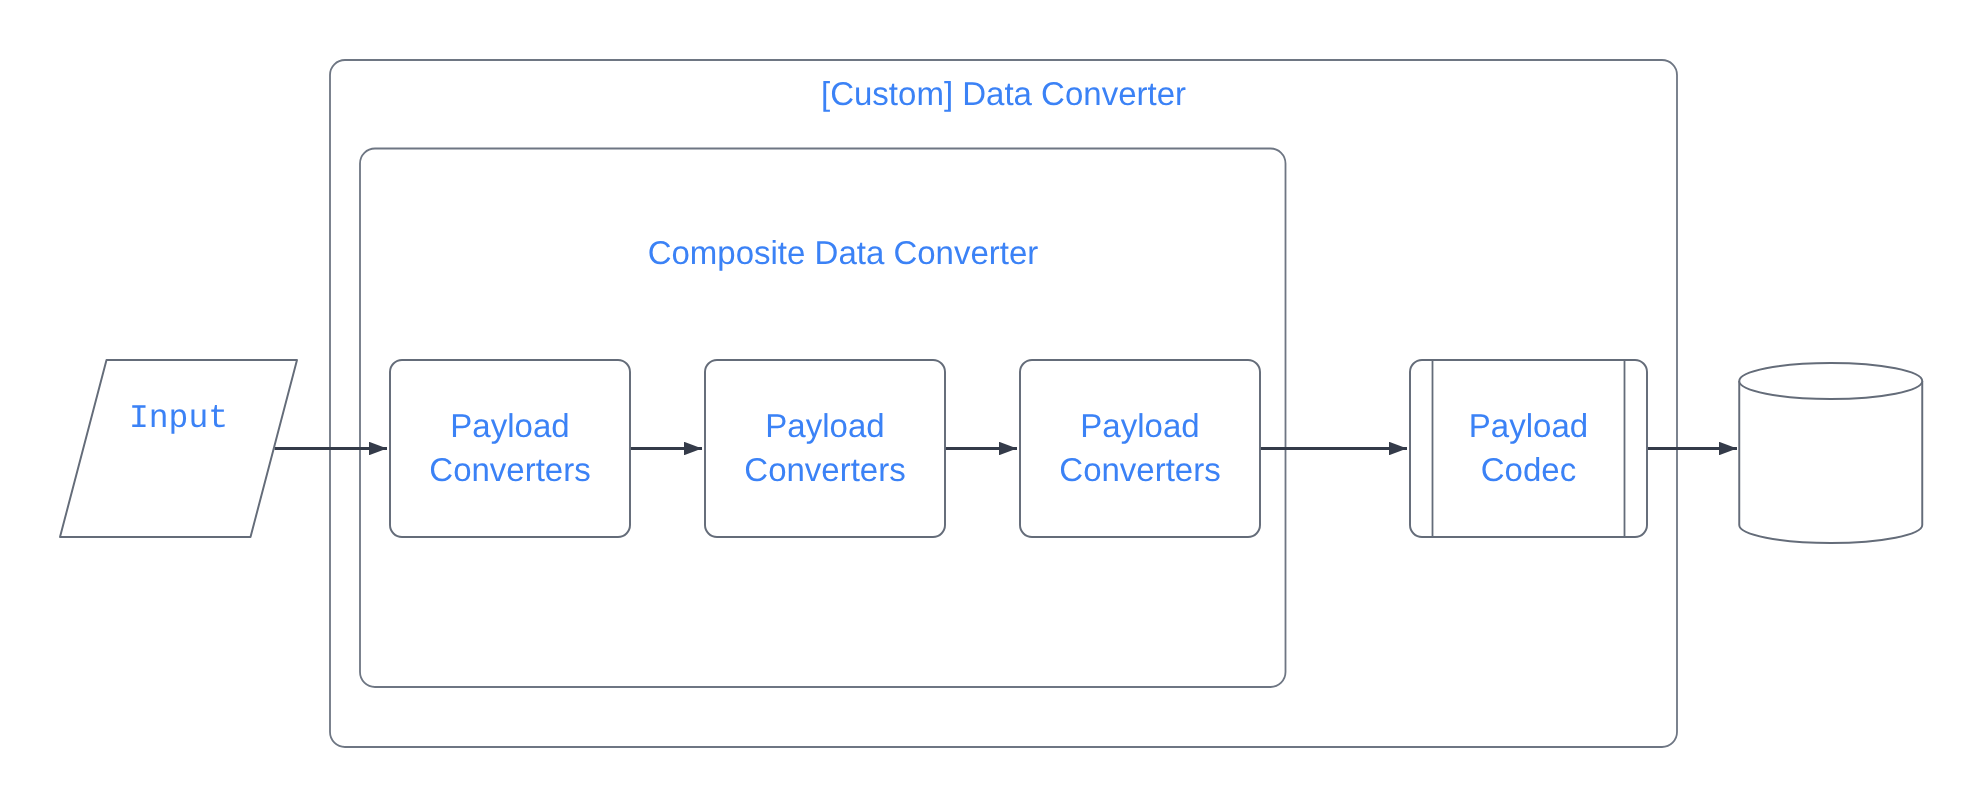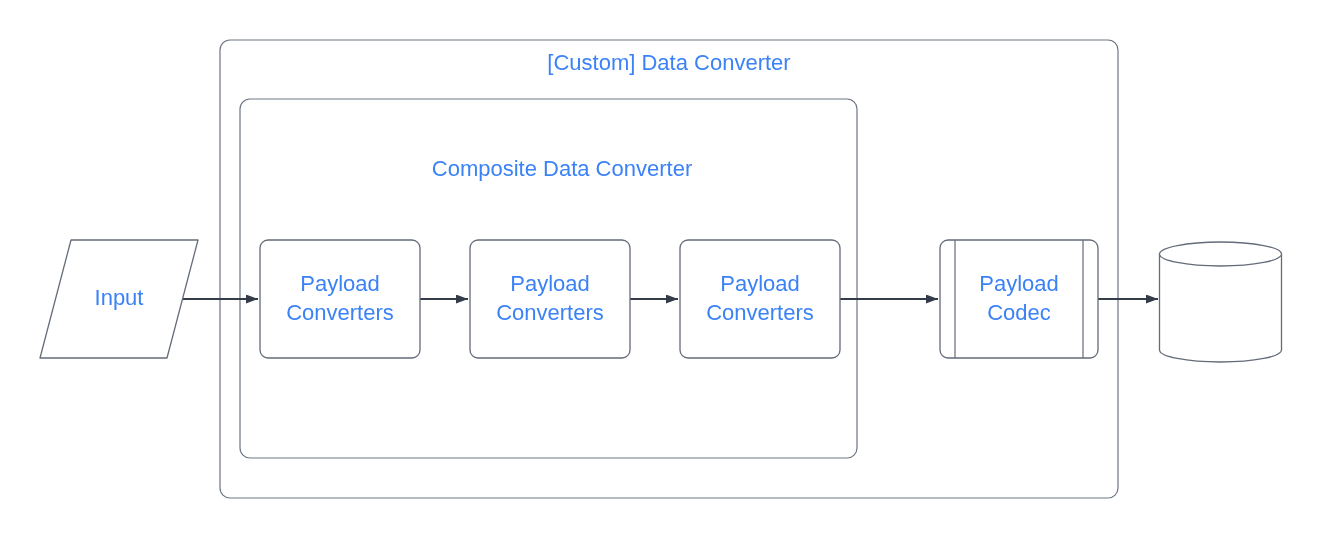--- a/index.html
+++ b/index.html
@@ -86,21 +86,21 @@
     </g>
 
     <g>
       <path class="shape" d="M1159.5,254 L1159.5,350 A61,12 0 0 0 1281.5,350 L1281.5,254"></path>
       <ellipse class="shape" cx="1220.5" cy="254" rx="61" ry="12"></ellipse>
     </g>
   </svg>
 
   <div class="label" style="left:669px; top:63px;">[Custom] Data Converter</div>
   <div class="label" style="left:562px; top:153px;margin-top:16px;">Composite Data Converter</div>
-  <div class="label" style="left:119px; top:298px;">Input</div>
+  <div class="label" style="left:119px; top:280px;font-family:Liberation Mono, monospace;">Input</div>
   <div class="label" style="left:340px; top:299px;">Payload
 Converters</div>
   <div class="label" style="left:550px; top:299px;">Payload
 Converters</div>
   <div class="label" style="left:760px; top:299px;">Payload
 Converters</div>
   <div class="label" style="left:1019px; top:299px;">Payload
 Codec</div>
 
 </div>

